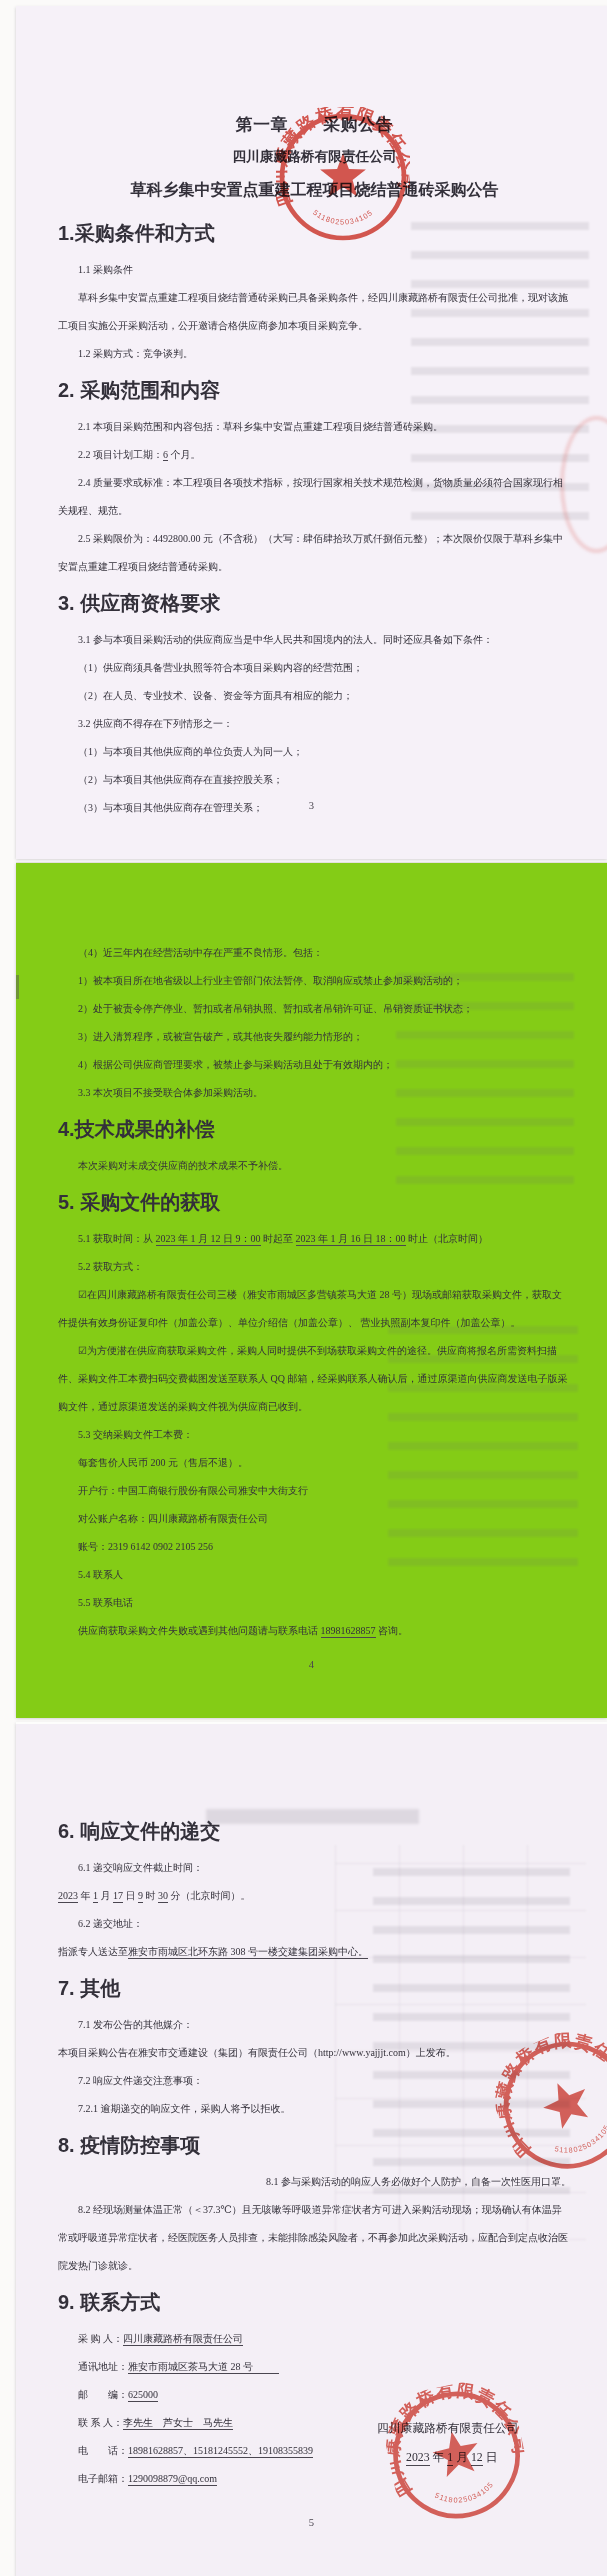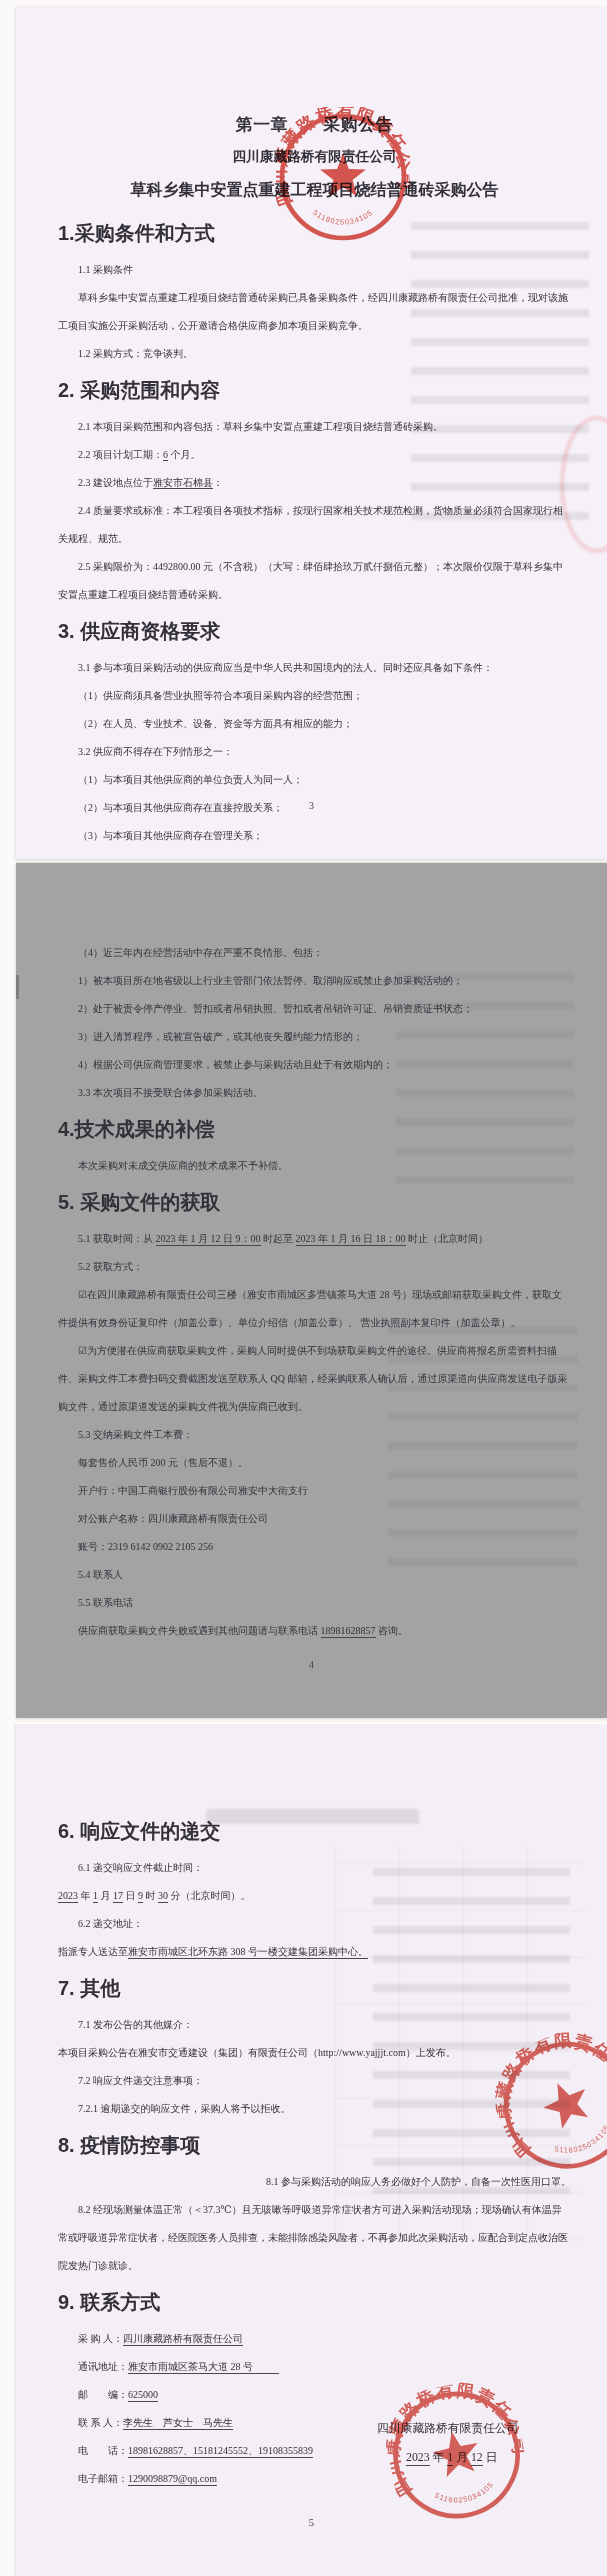--- a/index.html
+++ b/index.html
@@ -7,21 +7,21 @@
     position:relative; width:607px; height:2576px; margin:0 auto;
     background:#fbfaf9; overflow:hidden;
     font-family:"Liberation Serif","DejaVu Serif",serif;
     color:#33303a;
   }
   .page {
     position:absolute; left:16px; width:591px; overflow:hidden;
     box-shadow:0 0.8px 3px rgba(80,75,85,.28);
   }
   #page1 { top:6px;    height:853px; background:#f6f1f8; }
-  #page2 { top:862px; height:855px; background:#a3a3a3; border-top:1.5px solid #e2e0da; }
+  #page2 { top:862px; height:855px; background:#84cc16; border-top:1.5px solid #e2e0da; }
   #page3 { top:1722px; height:854px; background:#f4eff6; border-top:2.3px solid #fdfdfc; }
 
   .content { position:relative; padding:0 36px 0 42px; z-index:2; }
   #page1 .content { padding-top:108px; }
   #page2 .content { padding-top:76px; }
   #page3 .content { padding-top:85px; }
 
   .doc-chapter { font-family:"Liberation Sans","DejaVu Sans",sans-serif; font-weight:bold;
                  font-size:16.7px; text-align:center; line-height:21px; letter-spacing:0.8px; }
   .doc-company { font-family:"Liberation Sans","DejaVu Sans",sans-serif; font-weight:bold;
@@ -84,21 +84,20 @@
       <div class="doc-title">草科乡集中安置点重建工程项目烧结普通砖采购公告</div>
 
       <h2 class="h" style="margin-top:23px;">1.采购条件和方式</h2>
       <p class="ln">1.1 采购条件</p>
       <p class="ln">草科乡集中安置点重建工程项目烧结普通砖采购已具备采购条件，经四川康藏路桥有限责任公司批准，现对该施工项目实施公开采购活动，公开邀请合格供应商参加本项目采购竞争。</p>
       <p class="ln">1.2 采购方式：竞争谈判。</p>
 
       <h2 class="h">2. 采购范围和内容</h2>
       <p class="ln">2.1 本项目采购范围和内容包括：草科乡集中安置点重建工程项目烧结普通砖采购。</p>
       <p class="ln"><span>2.2 项目计划工期：</span><span class="uv">6</span><span> 个月。</span></p>
-      <p class="ln"><span>2.3 建设地点位于</span><span class="uv">雅安市石棉县</span><span>：</span></p>
       <p class="ln">2.4 质量要求或标准：本工程项目各项技术指标，按现行国家相关技术规范检测，货物质量必须符合国家现行相关规程、规范。</p>
       <p class="ln">2.5 采购限价为：4492800.00 元（不含税）（大写：肆佰肆拾玖万贰仟捌佰元整）；本次限价仅限于草科乡集中安置点重建工程项目烧结普通砖采购。</p>
 
       <h2 class="h">3. 供应商资格要求</h2>
       <p class="ln">3.1 参与本项目采购活动的供应商应当是中华人民共和国境内的法人。同时还应具备如下条件：</p>
       <p class="ln">（1）供应商须具备营业执照等符合本项目采购内容的经营范围；</p>
       <p class="ln">（2）在人员、专业技术、设备、资金等方面具有相应的能力；</p>
       <p class="ln">3.2 供应商不得存在下列情形之一：</p>
       <p class="ln">（1）与本项目其他供应商的单位负责人为同一人；</p>
       <p class="ln">（2）与本项目其他供应商存在直接控股关系；</p>

